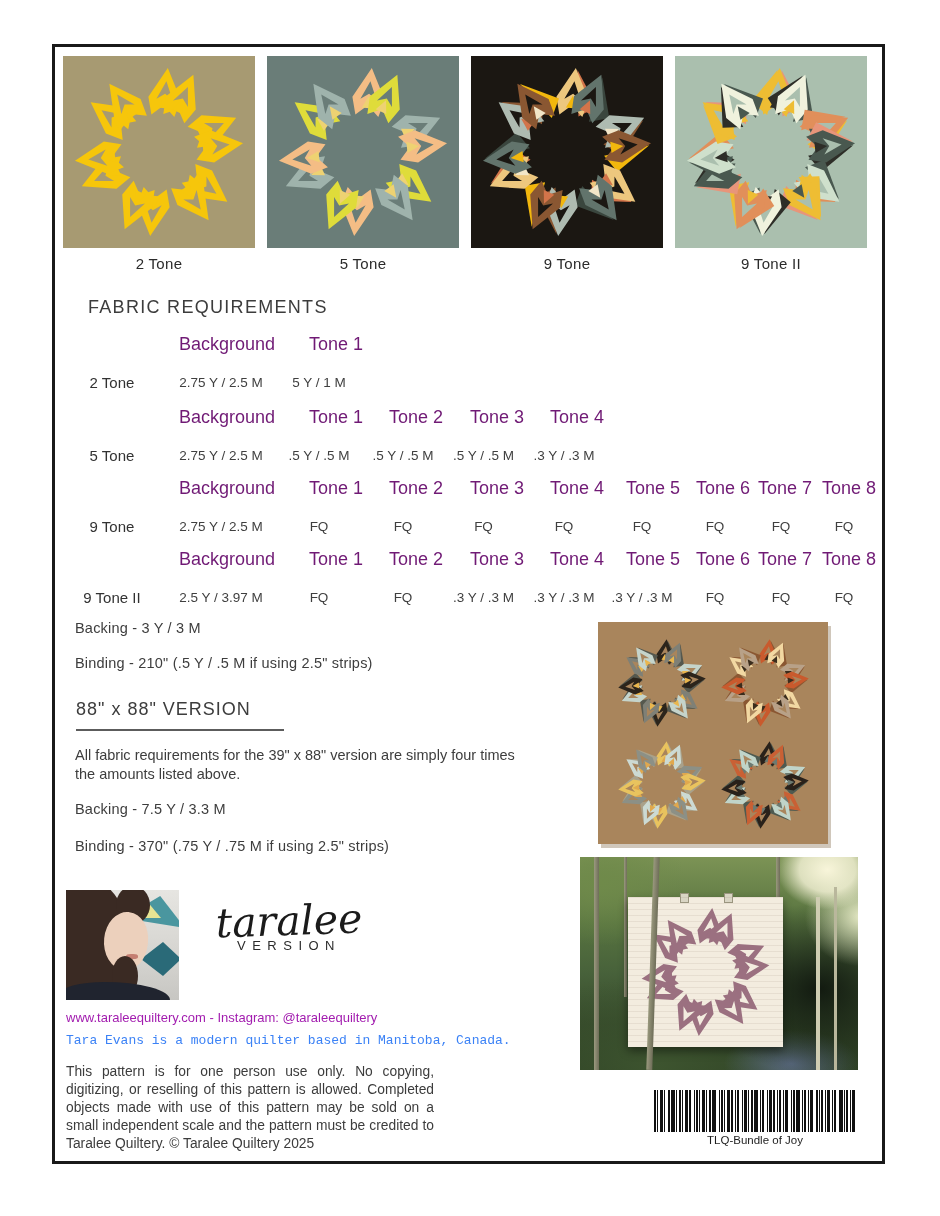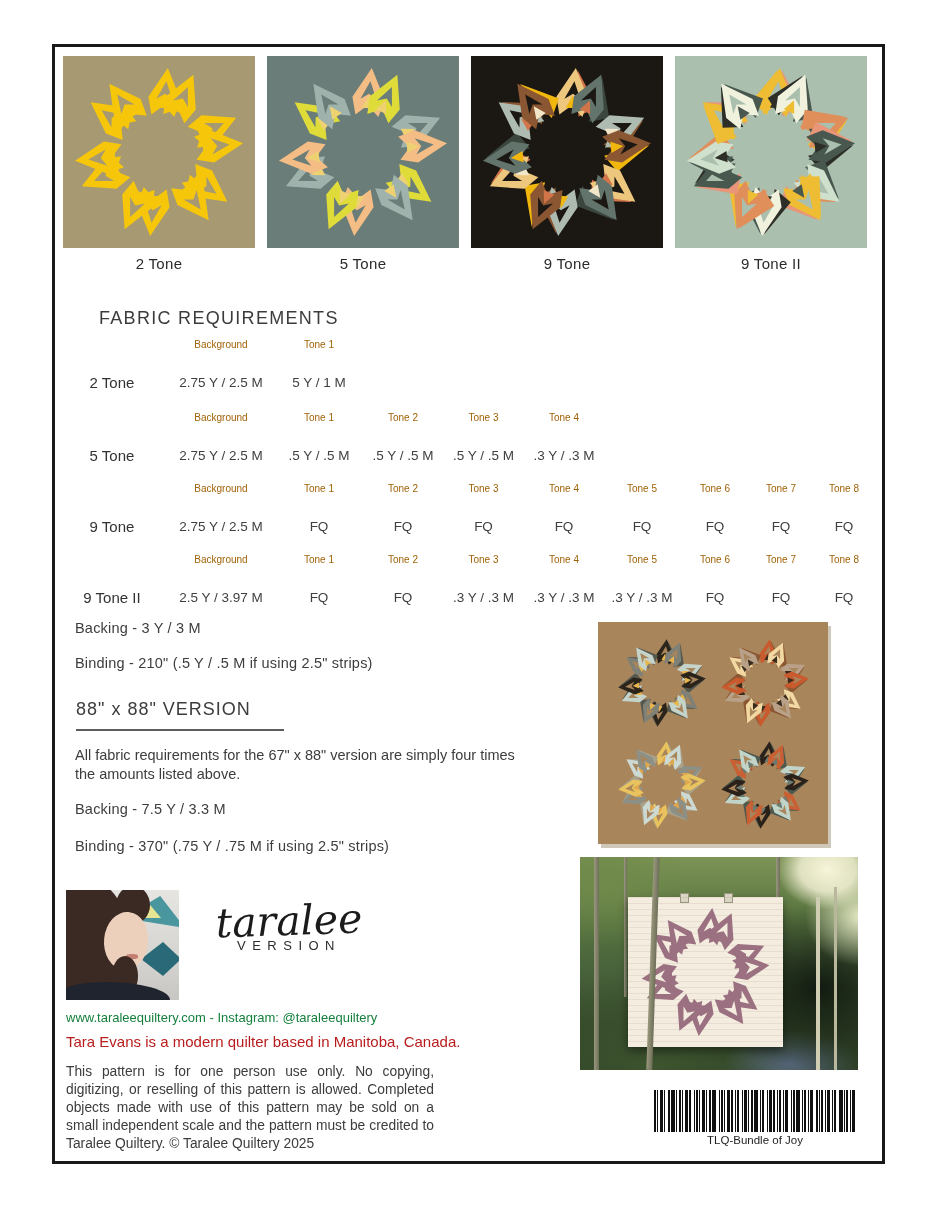--- a/index.html
+++ b/index.html
@@ -11,24 +11,24 @@
   #frame{left:52px;top:44px;width:827px;height:1114px;border:3px solid #191919;}
 
   
   #quilt-row{left:62px;top:56px;width:806px;display:flex;justify-content:space-between;}
   .qwrap{width:194px;display:flex;flex-direction:column;align-items:center;}
   .qpanel{width:194px;height:192px;}
   .qpanel svg{width:100%;height:100%;display:block;}
   .qcap{margin-top:7px;font-size:15px;color:#2b2b2b;letter-spacing:.3px;}
 
   
-  #fr-title{left:84px;top:293px;font-size:18px;letter-spacing:1.3px;color:#3c3c3c;font-weight:normal;margin:15px;}
+  #fr-title{left:84px;top:293px;font-size:18px;letter-spacing:1.3px;color:#3c3c3c;font-weight:normal;margin:4px;}
   #fabric-table{left:57px;top:330px;width:822px;}
   .trow{display:grid;grid-template-columns:110px 108px 88px 80px 81px 80px 76px 70px 62px 64px;height:24px;align-items:center;}
-  .thead{font-size:10px;color:#a16207;text-align:center;}
+  .thead{font-size:18px;color:#701a75;text-align:right;}
   .tval{font-size:13.5px;color:#3f3f3f;text-align:center;white-space:nowrap;}
   .tlabel{font-size:15px;color:#323232;text-align:center;white-space:nowrap;}
   .mt2{margin-top:2px}.mt9{margin-top:9px}.mt11{margin-top:11px}.mt14{margin-top:14px}
 
   .specline{position:absolute;left:75px;font-size:14.5px;color:#3d3d3d;letter-spacing:.2px;}
 
   #lv-title{left:76px;top:699px;font-size:18px;letter-spacing:1px;color:#3c3c3c;font-weight:normal;margin:0;
             width:208px;padding-bottom:9px;border-bottom:2px solid #5c5c5c;}
   #lv-desc{left:75px;top:746px;width:458px;font-size:14.5px;line-height:1.32;margin:0;}
 
@@ -40,22 +40,22 @@
   #portrait .quilt-tri3{right:-2px;top:52px;width:40px;height:34px;background:#2a6a78;clip-path:polygon(0 50%,55% 0,100% 50%,55% 100%);}
   #portrait .hair{left:-24px;top:-12px;width:88px;height:132px;background:#3a2a23;border-radius:48% 52% 46% 54%;}
   #portrait .curl1{left:50px;top:-4px;width:34px;height:38px;background:#3a2a23;border-radius:50%;}
   #portrait .curl2{left:46px;top:66px;width:26px;height:40px;background:#3a2a23;border-radius:50%;}
   #portrait .face{left:38px;top:22px;width:44px;height:58px;background:#ecd0bc;border-radius:50% 50% 48% 52%;transform:rotate(6deg);}
   #portrait .lips{left:60px;top:64px;width:12px;height:5px;background:#c47f72;border-radius:40%;}
   #portrait .shirt{left:-6px;top:92px;width:110px;height:30px;background:#20242f;border-radius:40% 60% 0 0;}
   #logo{left:200px;top:900px;width:178px;text-align:center;}
   #logo-script{font-family:"DejaVu Serif",serif;font-style:italic;font-size:41px;line-height:1.05;color:#1b1b1b;transform:rotate(-2deg);}
   #logo-caps{font-size:13px;letter-spacing:6.5px;color:#2b2b2b;margin-top:-5px;}
-  #webline{left:66px;top:1010px;font-size:13px;color:#15803d;}
-  #bioline{left:66px;top:1033px;font-size:15px;color:#b91c1c;}
+  #webline{left:66px;top:1010px;font-size:13px;color:#a21caf;}
+  #bioline{left:66px;top:1033px;font-size:13px;color:#3b82f6;font-family:Liberation Mono, monospace;}
   #license{left:66px;top:1063px;width:368px;font-size:13.8px;line-height:1.3;text-align:justify;margin:0;color:#3c3c3c;}
 
   
   #mockup{left:598px;top:622px;width:230px;height:222px;background:#a9855c;box-shadow:3px 4px 0 rgba(120,95,60,.35);}
   #mockup svg{position:absolute;width:100px;height:100px;}
   #mockup .m1{left:14px;top:11px;} #mockup .m2{left:117px;top:11px;}
   #mockup .m3{left:14px;top:113px;} #mockup .m4{left:117px;top:113px;}
 
   #forest{left:580px;top:857px;width:278px;height:213px;overflow:hidden;
     background:
@@ -499,21 +499,21 @@
         <div class="tval">FQ</div>
         <div class="tval">FQ</div>
         <div class="tval">FQ</div>
       </div>
     </div>
 
   <div class="specline" style="top:620px">Backing - 3 Y / 3 M</div>
   <div class="specline" style="top:655px">Binding - 210" (.5 Y / .5 M if using 2.5" strips)</div>
 
   <h2 id="lv-title" class="abs">88" x 88" VERSION</h2>
-  <p id="lv-desc" class="abs">All fabric requirements for the 67" x 88" version are simply four times the amounts listed above.</p>
+  <p id="lv-desc" class="abs">All fabric requirements for the 39" x 88" version are simply four times the amounts listed above.</p>
   <div class="specline" style="top:801px">Backing - 7.5 Y / 3.3 M</div>
   <div class="specline" style="top:838px">Binding - 370" (.75 Y / .75 M if using 2.5" strips)</div>
 
   <div id="portrait" class="abs">
     <div class="pt quilt-tri1"></div>
     <div class="pt quilt-tri2"></div>
     <div class="pt quilt-tri3"></div>
     <div class="pt hair"></div>
     <div class="pt curl1"></div>
     <div class="pt face"></div>

